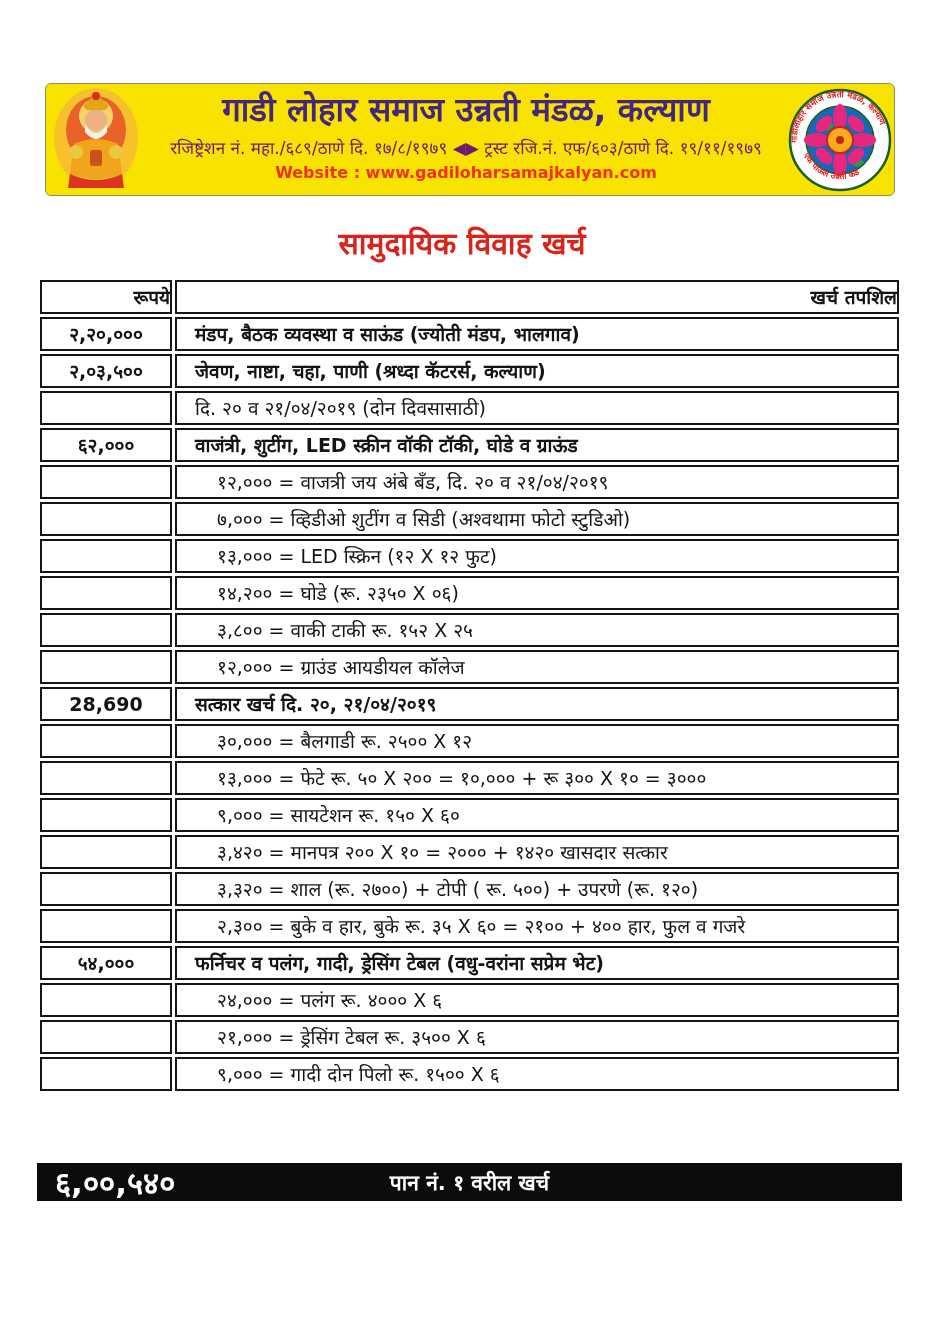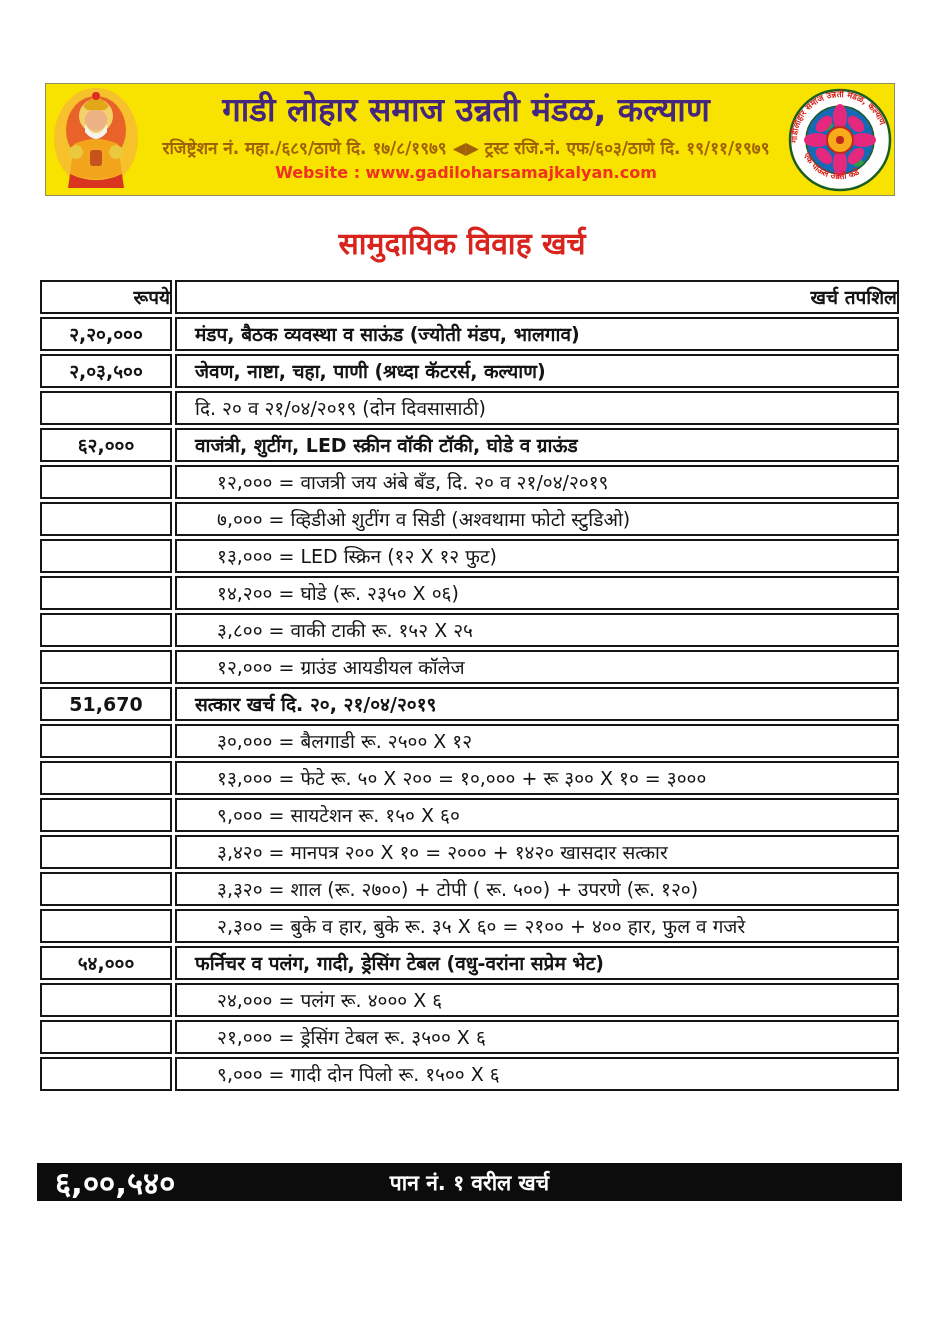--- a/index.html
+++ b/index.html
@@ -12,33 +12,33 @@
     overflow: hidden;
   }
   .page { position: absolute; inset: 0; }
 
   
   .banner {
     position: absolute; left: 45px; top: 83px;
     width: 850px; height: 113px;
     background: #f8e300;
     border: 1px solid #8f8f5e;
-    border-radius: 0;
+    border-radius: 6px;
     display: flex; align-items: stretch;
   }
   .banner-left { width: 100px; position: relative; flex: 0 0 auto; }
   .banner-center { flex: 1 1 auto; text-align: center; padding-top: 7px; overflow: hidden; }
   .banner-right { width: 108px; position: relative; flex: 0 0 auto; }
   .banner-title {
     font-size: 33px; font-weight: bold; color: #44267e;
     line-height: 1.15; white-space: nowrap;
   }
   .banner-reg {
     margin-top: 7px;
-    font-size: 17px; font-weight: bold; color: #a16207;
+    font-size: 17px; font-weight: normal; color: #701a75;
     white-space: nowrap;
   }
   .banner-web {
     margin-top: 4px;
     font-size: 16px; font-weight: bold; color: #f0311f;
     white-space: nowrap;
   }
   .deity-svg { position: absolute; left: 4px; top: 2px; }
   .seal-svg  { position: absolute; right: 2px; top: 3px; }
 
@@ -195,21 +195,21 @@
     </tr>
         <tr class="sub">
       <td class="amount"></td>
       <td class="detail">३,८०० =  वाकी टाकी रू. १५२ X २५</td>
     </tr>
         <tr class="sub">
       <td class="amount"></td>
       <td class="detail">१२,००० =  ग्राउंड आयडीयल कॉलेज</td>
     </tr>
         <tr class="section">
-      <td class="amount">51,670</td>
+      <td class="amount">28,690</td>
       <td class="detail">सत्कार खर्च दि. २०, २१/०४/२०१९</td>
     </tr>
         <tr class="sub">
       <td class="amount"></td>
       <td class="detail">३०,००० = बैलगाडी रू. २५०० X १२</td>
     </tr>
         <tr class="sub">
       <td class="amount"></td>
       <td class="detail">१३,००० = फेटे रू. ५० X २०० = १०,००० + रू ३०० X १० = ३०००</td>
     </tr>

